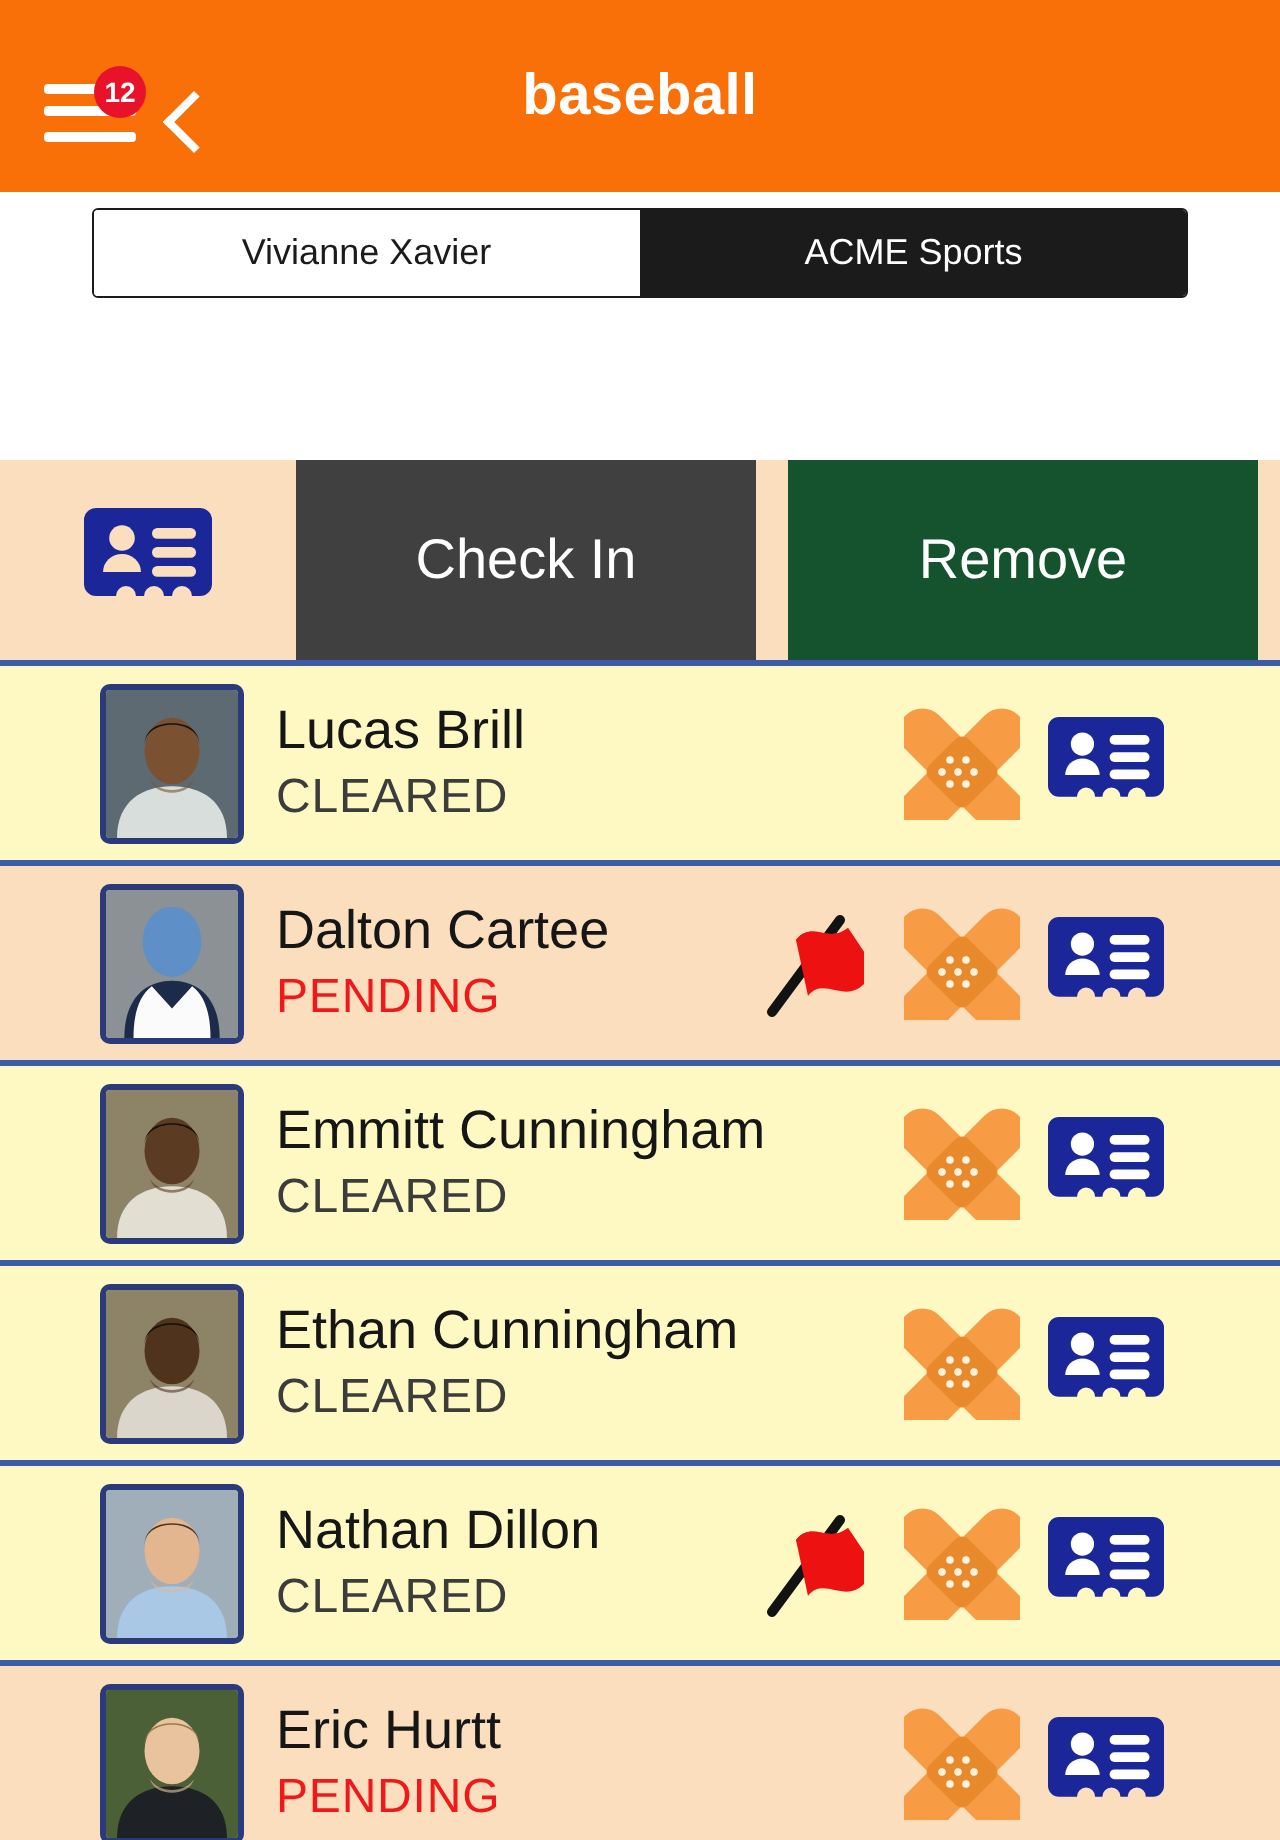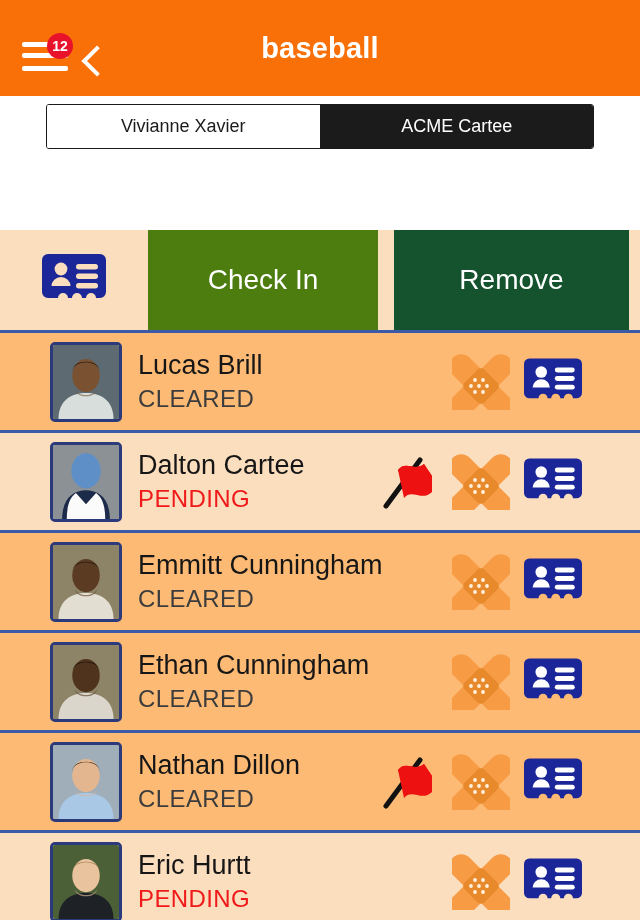--- a/index.html
+++ b/index.html
@@ -139,36 +139,36 @@
   .actionbar-idcell {
     width:148px;
     display:flex; align-items:center; justify-content:center;
   }
   .act-btn {
     display:flex; align-items:center; justify-content:center;
     color:#ffffff;
     font-size:28px;
     cursor:pointer;
   }
-  .act-checkin { width:230px; background:#4d7c0f; }
+  .act-checkin { width:230px; background:#404040; }
   .act-remove  { width:235px; background:#14532d;margin-left:16px; }
 
   
   .idbadge { position:relative; display:inline-block; }
   .idbadge svg { display:block; }
 
   
   .list { background:#ffffff; }
   .row {
     position:relative;
     height:100px;
     display:flex;
     align-items:center;
     border-bottom:3px solid #3B5BA8;
-    background:#fdba74;
+    background:#fef9c3;
     cursor:pointer;
   }
   .row.pending { background:#FBDEBE; }
   .avatar {
     width:72px; height:80px;
     margin-left:50px;
     border:3px solid #2B3A7A;
     border-radius:5px;
     overflow:hidden;
     position:relative;
@@ -213,21 +213,21 @@
     <span class="bar"></span>
     <span class="badge">12</span>
   </div>
   <div class="back-chevron"></div>
   <div class="header-title">baseball</div>
 </div>
 
 <div class="subbar">
   <div class="segmented">
     <div class="seg inactive">Vivianne Xavier</div>
-    <div class="seg active">ACME Cartee</div>
+    <div class="seg active">ACME Sports</div>
   </div>
 </div>
 
 <div class="actionbar">
   <div class="actionbar-idcell">
     <span class="idbadge">
       <svg width="64" height="52" viewBox="0 0 64 52" aria-hidden="true">
         <path d="M6 0 H58 A6 6 0 0 1 64 6 V38 A6 6 0 0 1 58 44 H54 A5 5 0 0 0 44 44 H40 A5 5 0 0 0 30 44 H26 A5 5 0 0 0 16 44 H6 A6 6 0 0 1 0 38 V6 A6 6 0 0 1 6 0 Z" fill="#1B2799"></path>
         <circle cx="19" cy="15" r="6.4" fill="#FBDEBE"></circle>
         <path d="M9.5 32 a9.5 9 0 0 1 19 0 Z" fill="#FBDEBE"></path>

